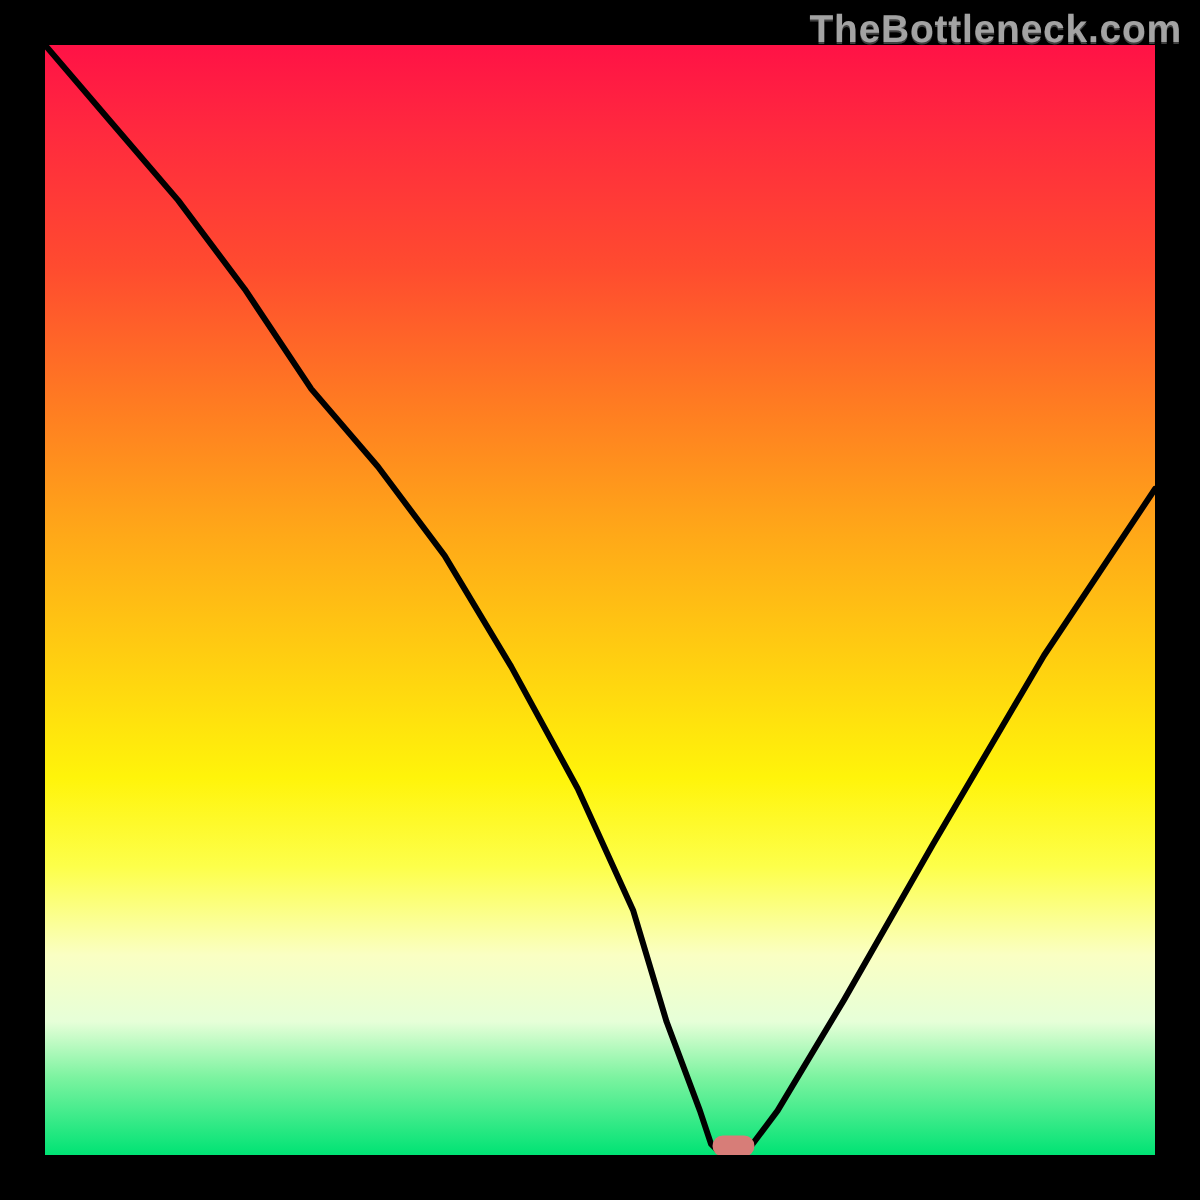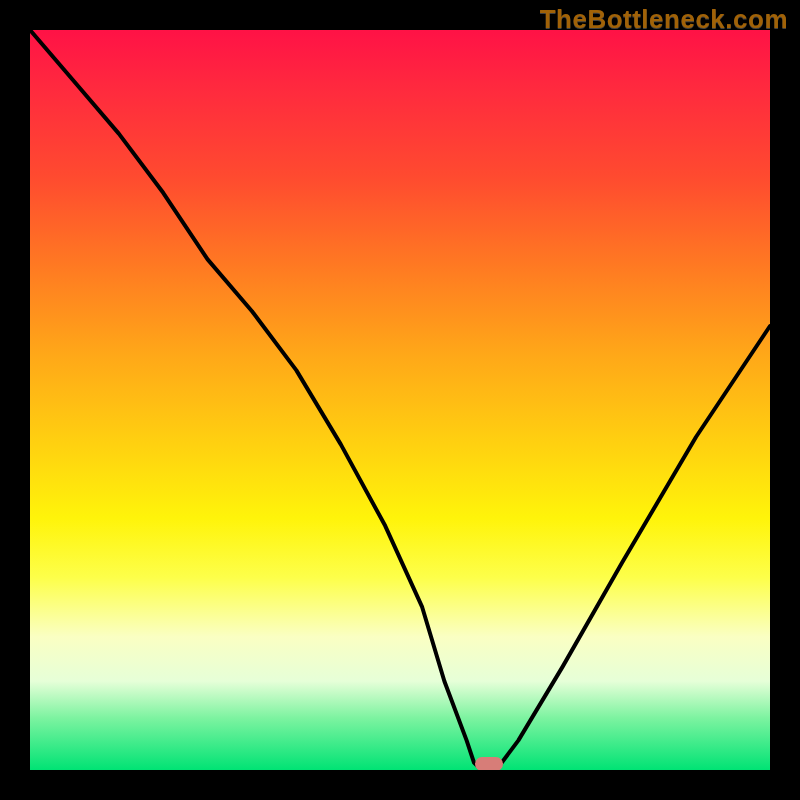--- a/index.html
+++ b/index.html
@@ -12,21 +12,21 @@
     position: relative;
     width: 800px;
     height: 800px;
     background: #000;
     overflow: hidden;
   }
   .watermark {
     position: absolute;
     top: 4px;
     right: 12px;
-    color: #a16207;
+    color: #a3a3a3;
     font-size: 26px;
     font-weight: 600;
     letter-spacing: 0.5px;
     z-index: 6;
     text-shadow: 0 1px 0 rgba(255,255,255,0.25);
   }
   .plot {
     position: absolute;
     left: 30px;
     top: 30px;

